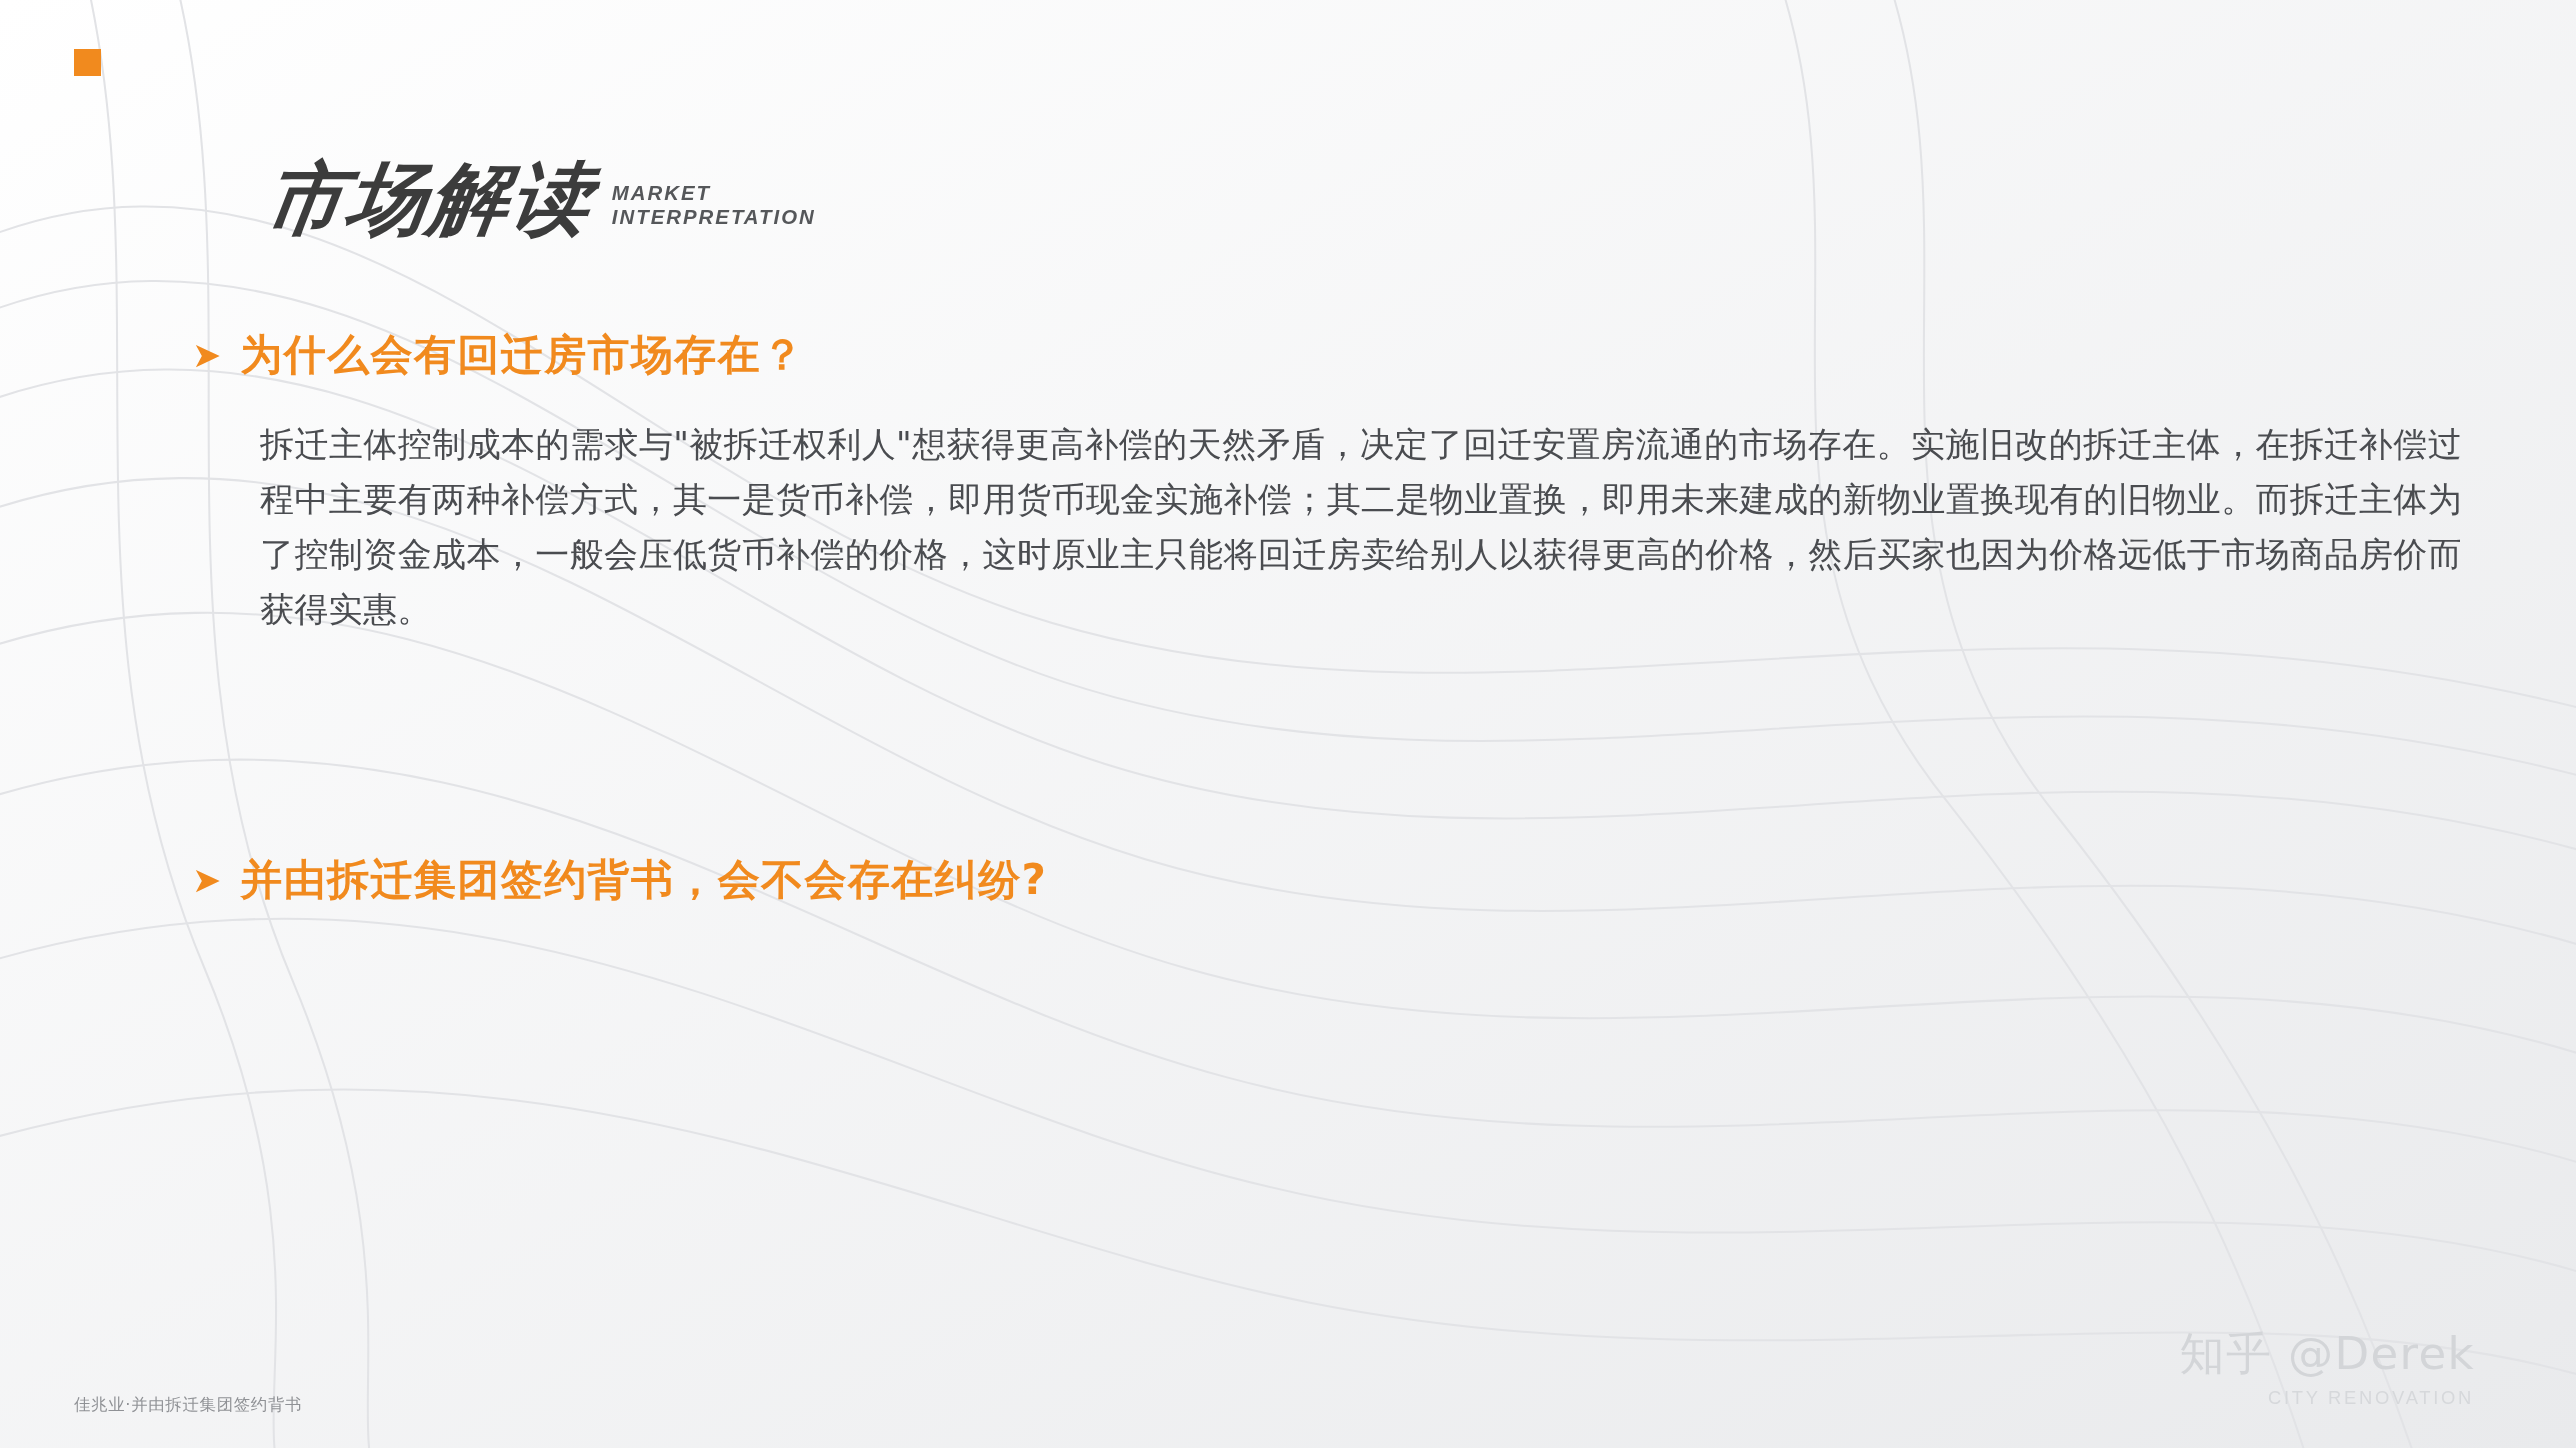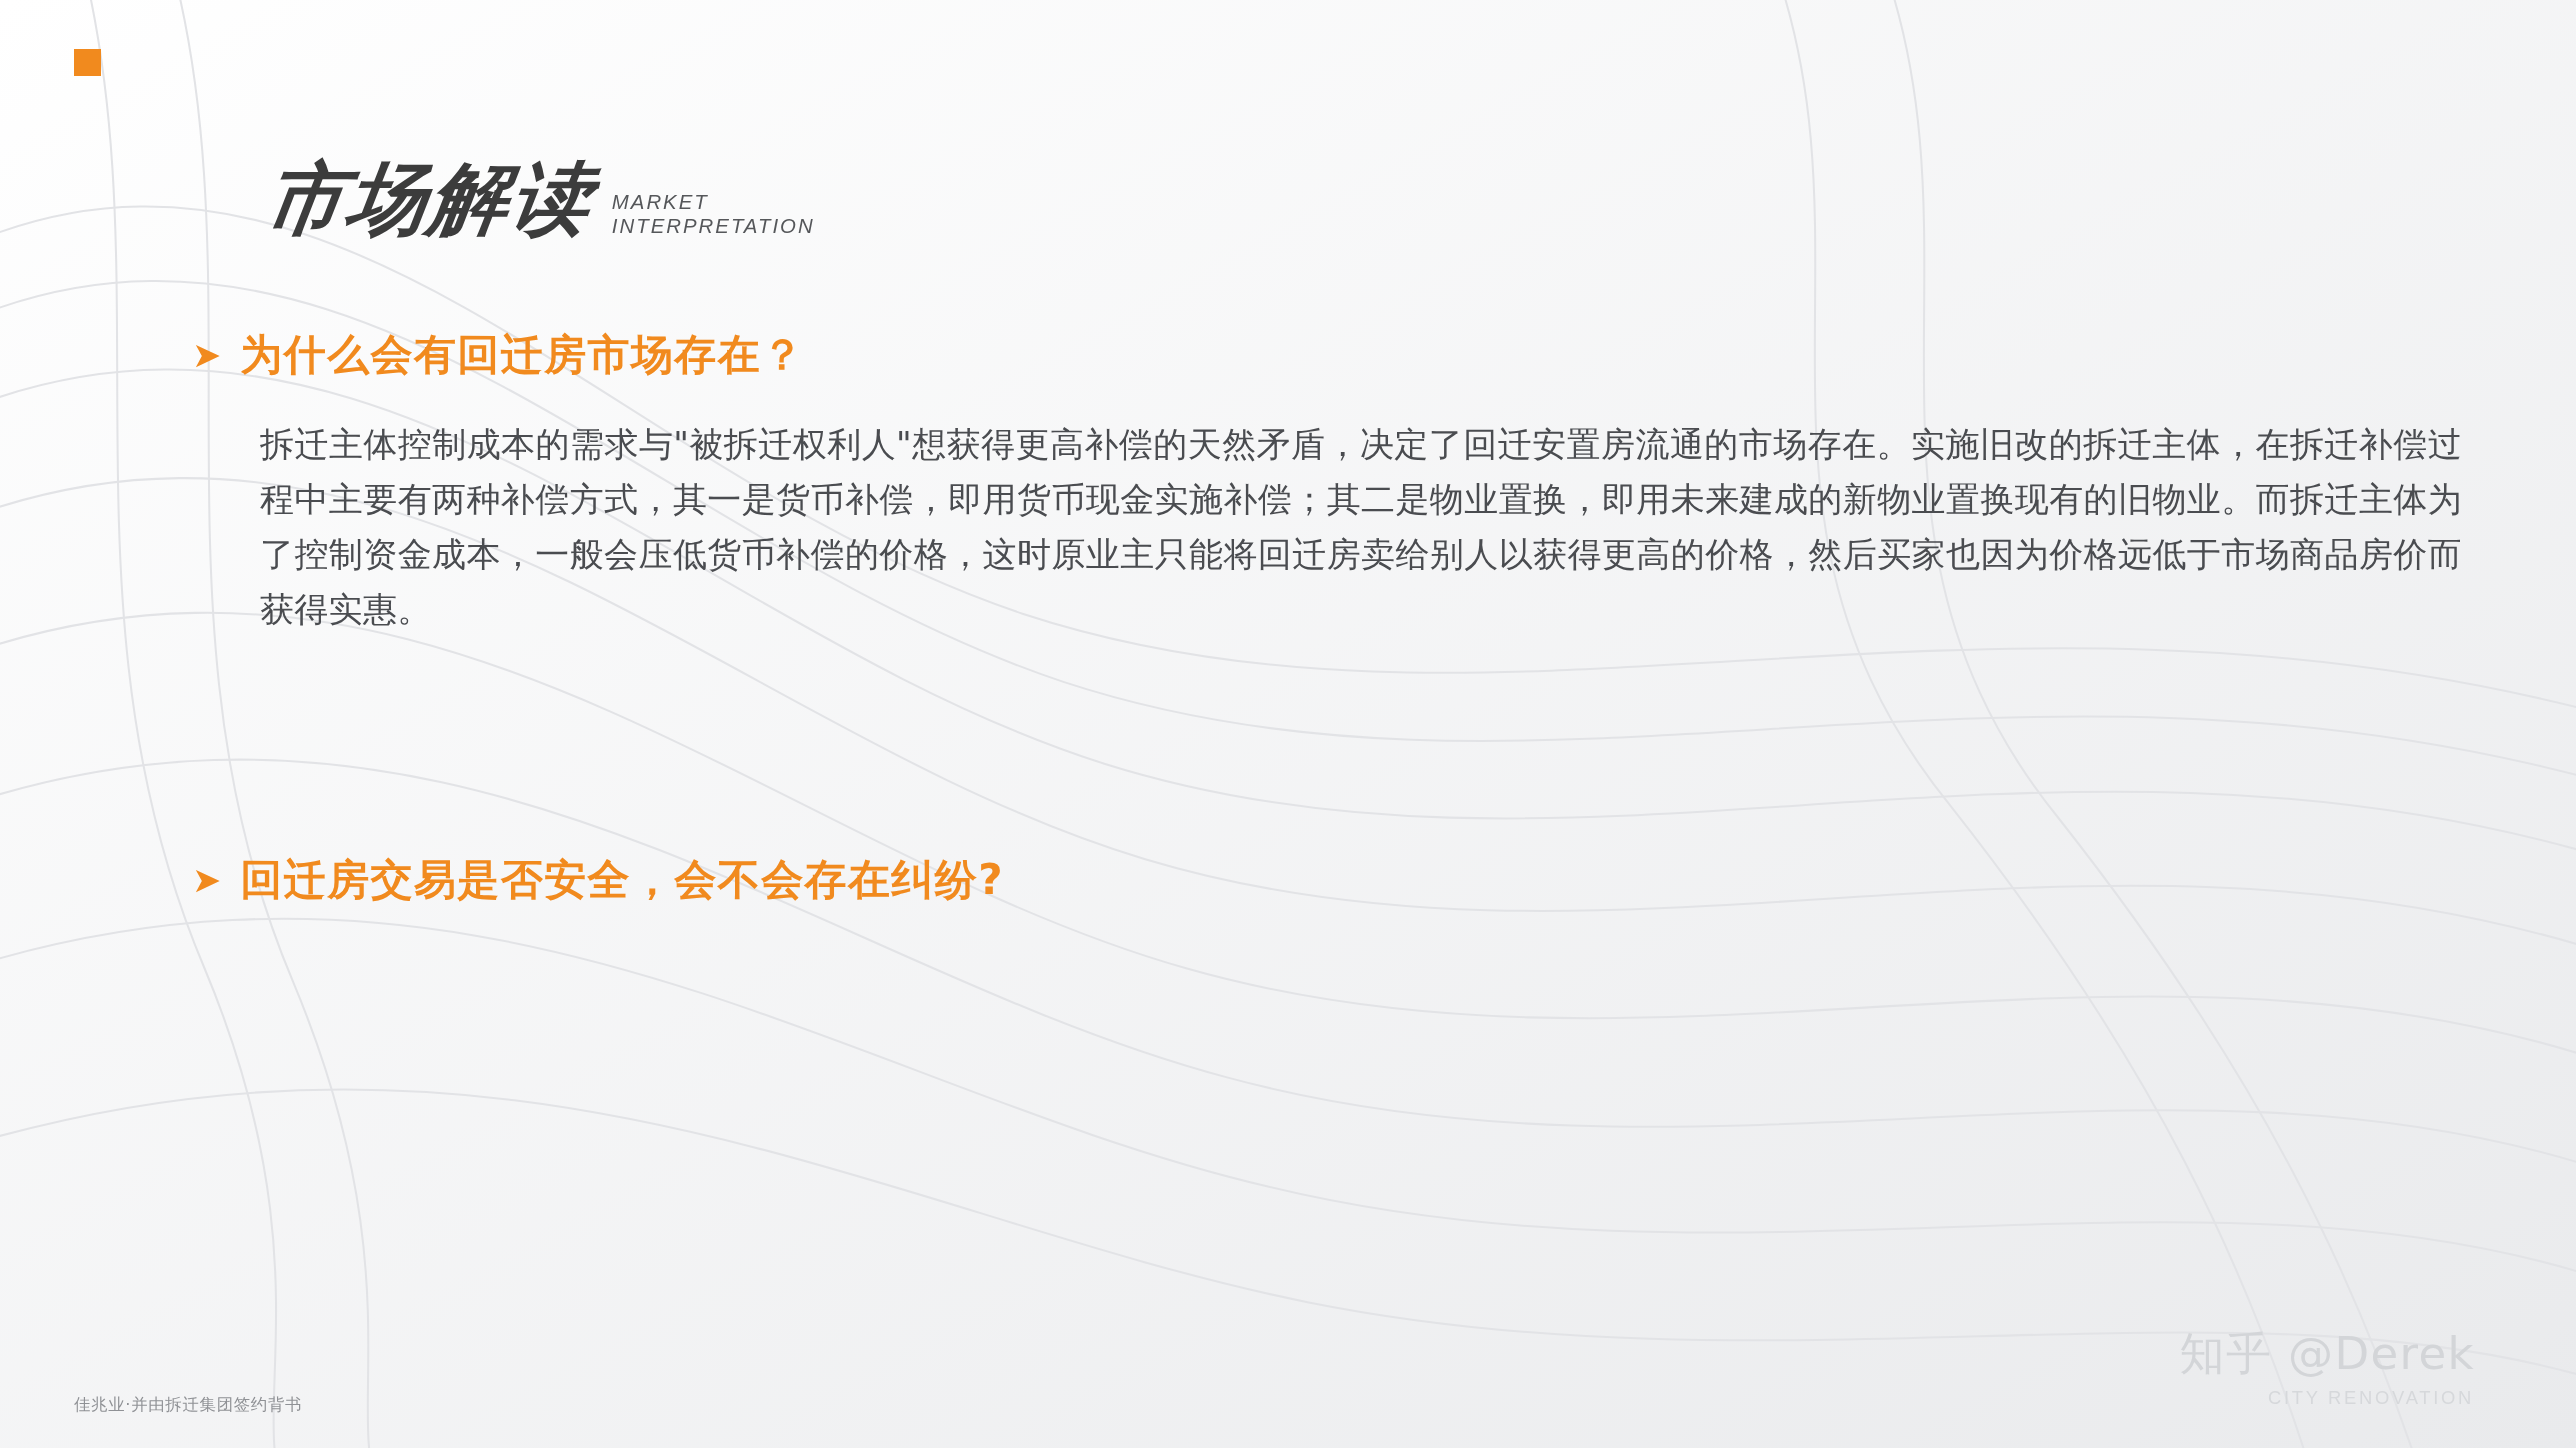--- a/index.html
+++ b/index.html
@@ -44,24 +44,24 @@
     font-weight: 700;
     letter-spacing: 2.7px;
     color: #3c3c3c;
     line-height: 1;
     font-style: italic;
     font-family: "DejaVu Sans", sans-serif;
     transform: skewX(-8deg);
   }
   .title-en {
     margin-left: 19px;
-    margin-bottom: 1px;
+    margin-bottom: 10px;
     line-height: 1.15;
     font-size: 20.4px;
-    font-weight: 400;
+    font-weight: 700;
     font-style: italic;
     letter-spacing: 2px;
     color: #55575a;
   }
   .title-en div { white-space: nowrap; }
 
   
   .q-row {
     position: absolute;
     display: flex;
@@ -173,21 +173,21 @@
 
   <div class="q-row" id="q1">
     <span class="q-arrow">➤</span>
     <span class="q-text">为什么会有回迁房市场存在？</span>
   </div>
 
   <div class="para" id="p1">拆迁主体控制成本的需求与"被拆迁权利人"想获得更高补偿的天然矛盾，决定了回迁安置房流通的市场存在。实施旧改的拆迁主体，在拆迁补偿过程中主要有两种补偿方式，其一是货币补偿，即用货币现金实施补偿；其二是物业置换，即用未来建成的新物业置换现有的旧物业。而拆迁主体为了控制资金成本，一般会压低货币补偿的价格，这时原业主只能将回迁房卖给别人以获得更高的价格，然后买家也因为价格远低于市场商品房价而获得实惠。</div>
 
   <div class="q-row" id="q2">
     <span class="q-arrow">➤</span>
-    <span class="q-text"> 回迁房交易是否安全，会不会存在纠纷?</span>
+    <span class="q-text"> 并由拆迁集团签约背书，会不会存在纠纷?</span>
   </div>
 
 
   <div class="footer-note">佳兆业·并由拆迁集团签约背书</div>
   <div class="watermark">知乎 @Derek</div>
   <div class="wm-sub">CITY RENOVATION</div>
 
 </div>
 
 

